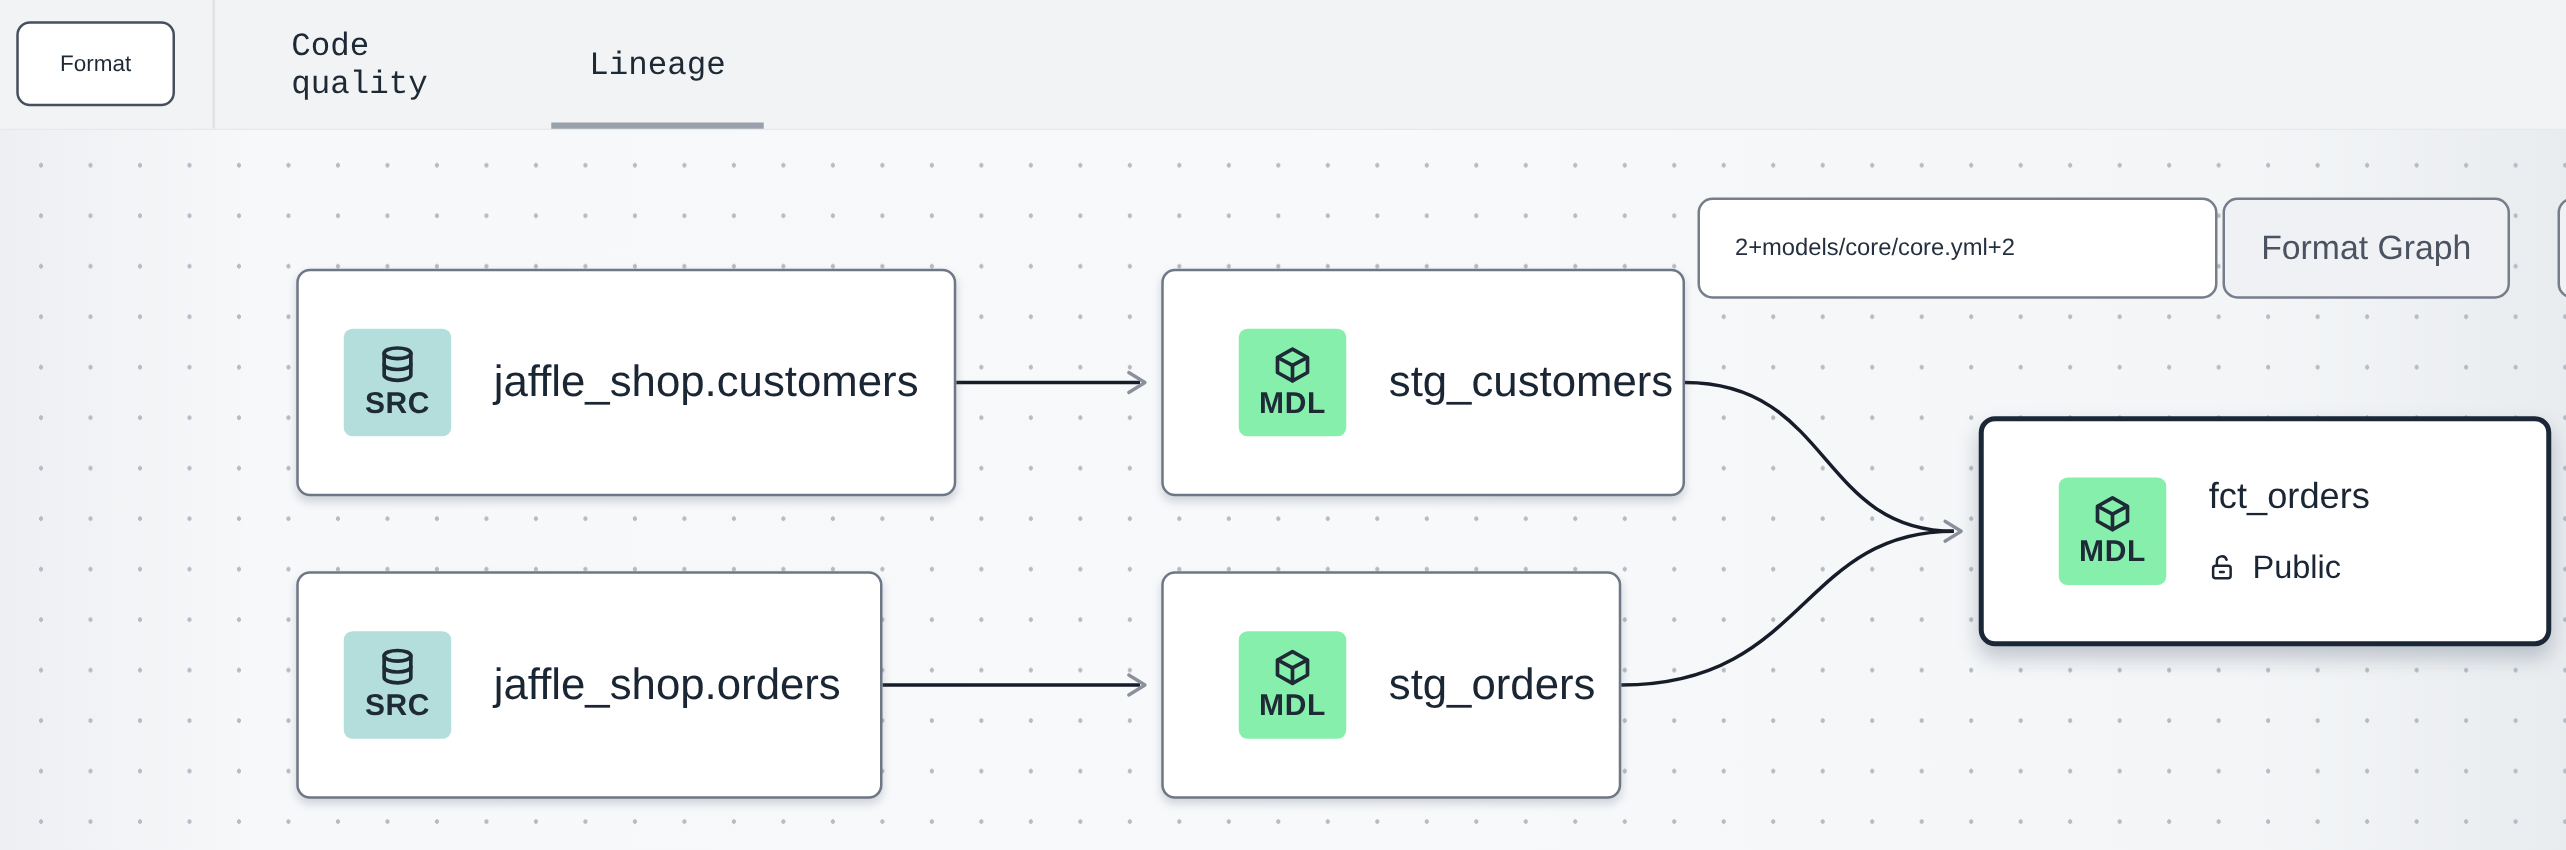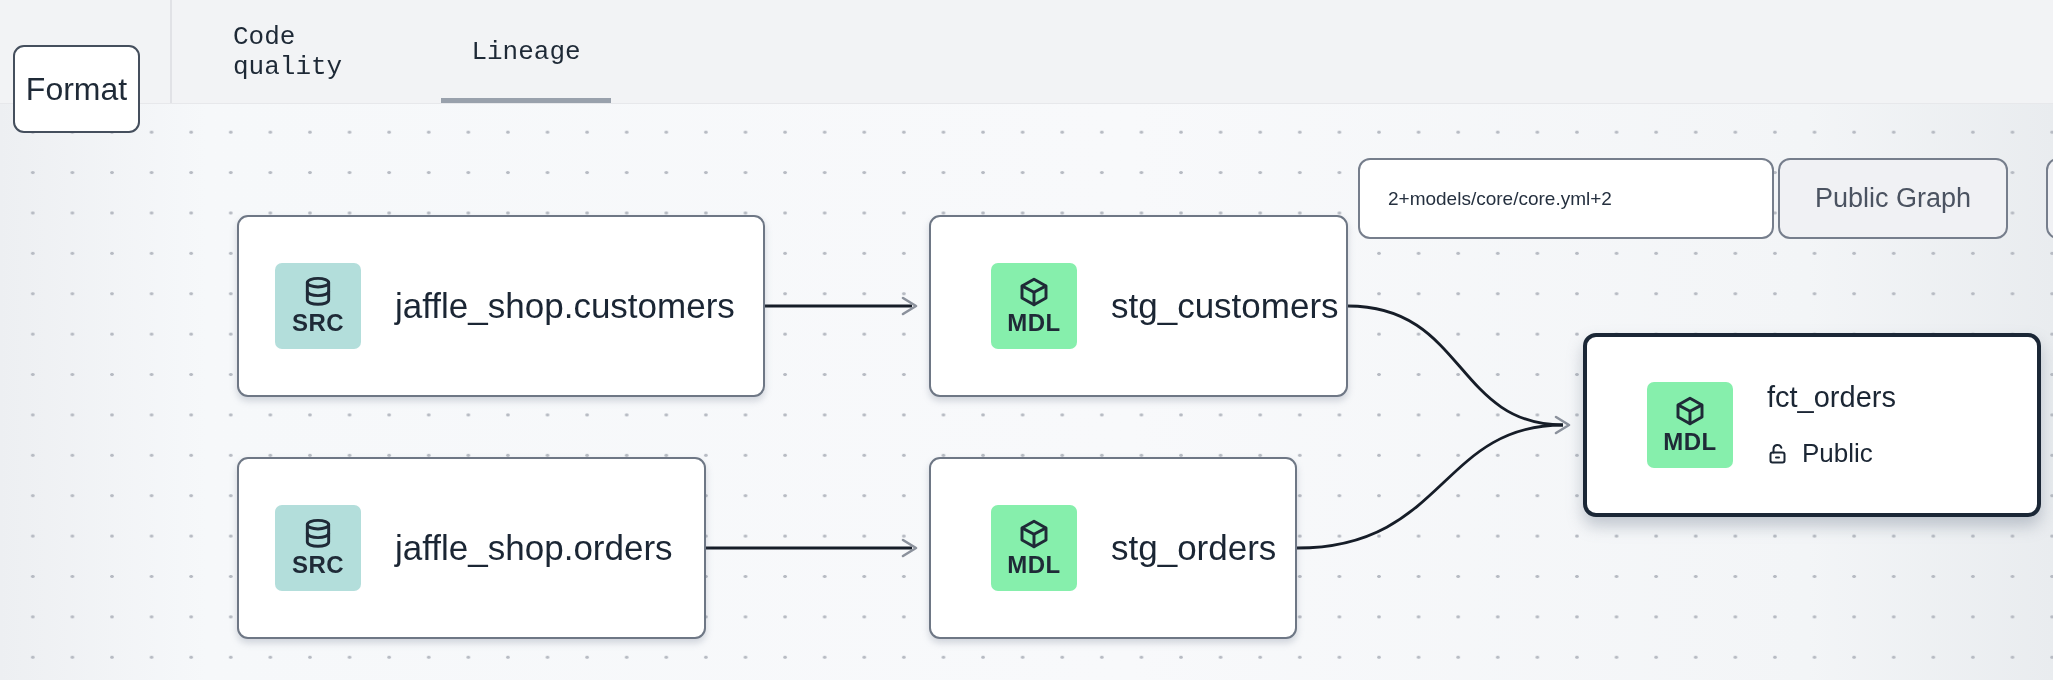--- a/index.html
+++ b/index.html
@@ -8,24 +8,24 @@
     font-family:"Liberation Sans","DejaVu Sans",sans-serif;
     background:#f6f8fa;
     -webkit-font-smoothing:antialiased;
   }
   
   .topbar{
     position:absolute;left:0;top:0;width:2053px;height:103px;
     background:#f2f3f5;border-bottom:1px solid #e7e8eb;z-index:5;
   }
   .format-btn{
-    position:absolute;left:13px;top:17px;width:127px;height:88px;
+    position:absolute;left:13px;top:17px;width:127px;height:68px;
     background:#ffffff;border:2.5px solid #454f5d;border-radius:11px;
     display:flex;align-items:center;justify-content:center;
-    font-size:32px;color:#1f2a37;box-sizing:border-box;cursor:pointer;margin-top:28px;
+    font-size:18px;color:#1f2a37;box-sizing:border-box;cursor:pointer;
   }
   .topbar-divider{
     position:absolute;left:170px;top:0;width:2px;height:103px;background:#e1e2e6;
   }
   .tab{
     position:absolute;top:0;height:103px;display:flex;align-items:center;justify-content:center;
     font-size:26px;color:#1e2936;cursor:pointer;font-family:Liberation Mono, monospace;
   }
   .tab-code{left:233px;width:182px;}
   .tab-lineage{left:451px;width:150px;}
@@ -174,16 +174,16 @@
           <rect x="3.5" y="10.5" width="14" height="10" rx="2"></rect>
           <path d="M6.5,10.5 V7 a4,4 0 0 1 7.8,-1.2"></path>
           <line x1="9" y1="15.5" x2="12" y2="15.5"></line>
         </svg>
         <span>Public</span>
       </div>
     </div>
   </div>
 
   <div class="selector-input">2+models/core/core.yml+2</div>
-  <button class="update-btn">Public Graph</button>
+  <button class="update-btn">Format Graph</button>
   <div class="partial-btn"></div>
 
 </div>
 
 </body></html>

